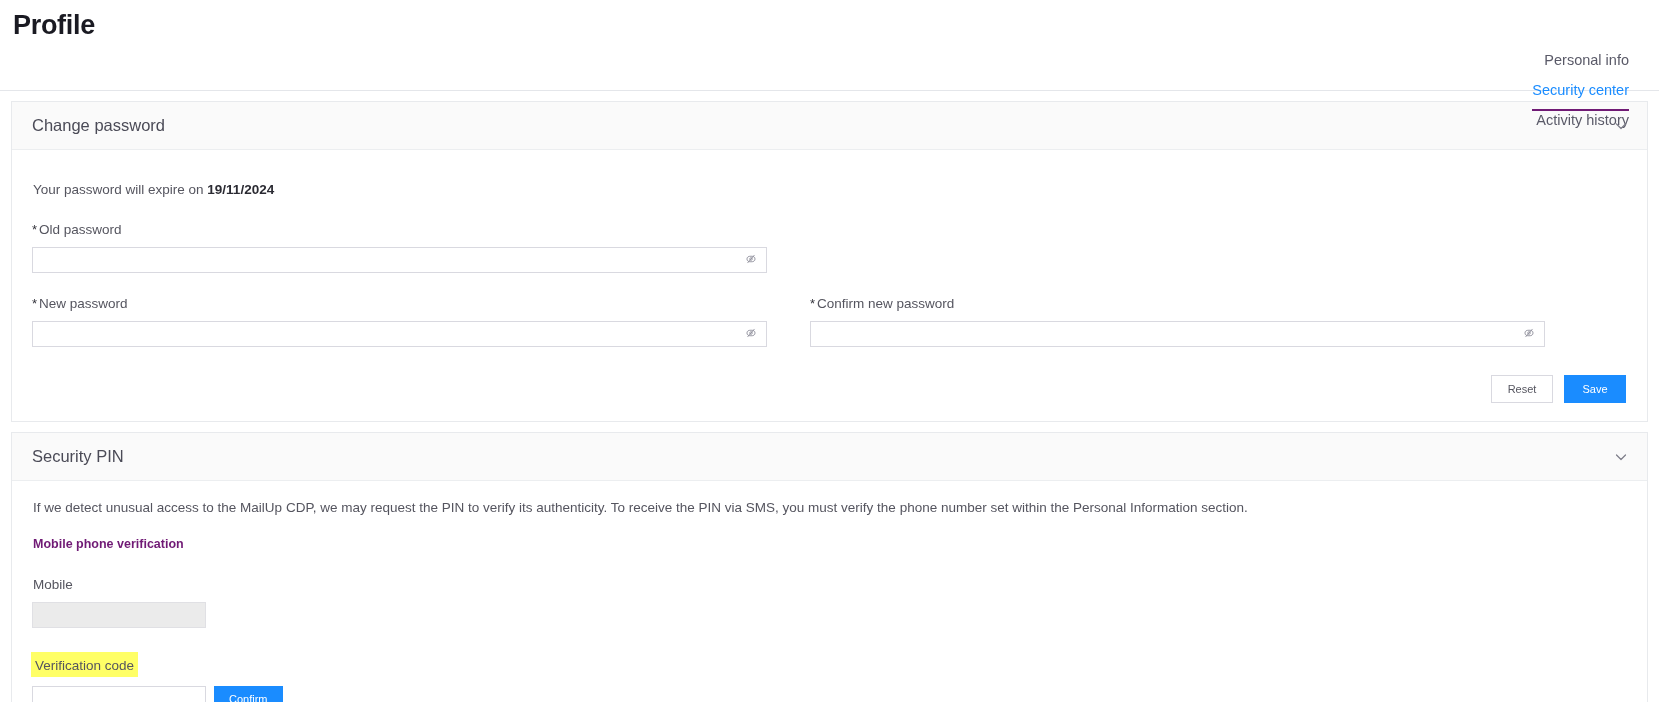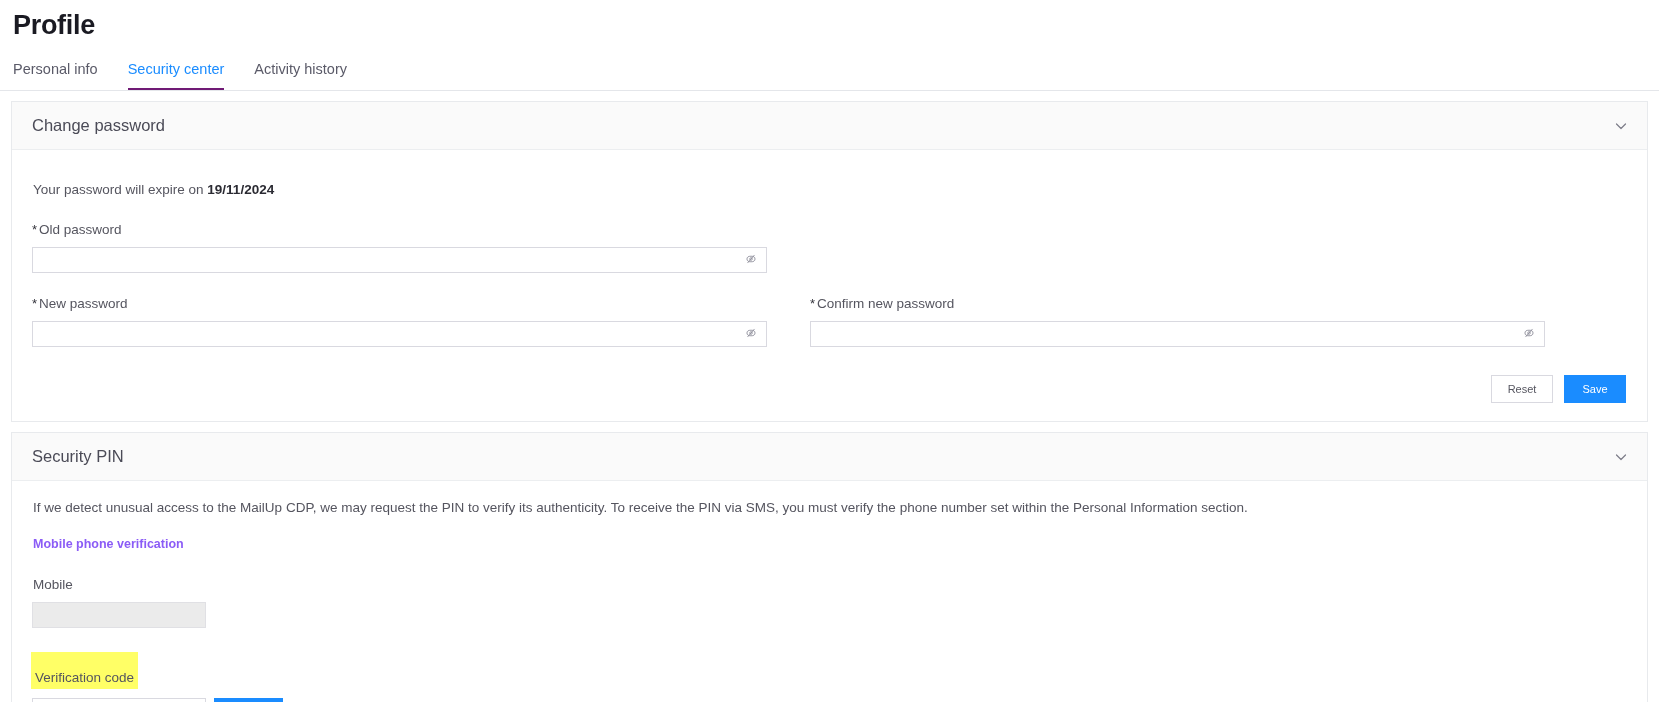--- a/index.html
+++ b/index.html
@@ -23,20 +23,21 @@
     line-height: 34px;
   }
   .tabs {
     display: flex;
     align-items: flex-end;
     gap: 0px;
     padding-left: 13px;
     border-bottom: 1px solid #e4e6ea;
     height: 40px;
     margin-top: 9px;
+    flex-direction: column;
   }
   .tab {
     font-size: 14.5px;
     color: #5a5a68;
     padding: 0 0 10px 0;
     margin-right: 30px;
     cursor: pointer;
     border-bottom: 2px solid transparent;
     line-height: 18px;
     white-space: nowrap;
@@ -138,21 +139,21 @@
   
   .pin-desc {
     font-size: 13.5px;
     color: #55555f;
     line-height: 18px;
     margin: 2px 0 20px 1px;
   }
   .sub-head {
     font-size: 12.5px;
     font-weight: bold;
-    color: #8b5cf6;
+    color: #701a75;
     margin: 0 0 25px 1px;
   }
   .mobile-label {
     font-size: 13.5px;
     color: #55555f;
     margin: 0 0 9px 1px;
     line-height: 17px;
   }
   .inline-row { display: flex; align-items: center; gap: 8px; }
   .input.disabled {
@@ -169,21 +170,21 @@
   }
   .btn.confirm {
     height: 26px;
     padding: 0 14px;
   }
   .vcode-label {
     display: inline-block;
     font-size: 13.5px;
     color: #55555f;
     background: #ffff66;
-    padding: 18px 4px 3px 4px;
+    padding: 6px 4px 3px 4px;
     margin: 24px 0 9px 0px;
     line-height: 16px;
   }
   .vcode-label-wrap { margin-left: -1px; }
 </style>
 </head>
 <body>
 
 <div class="page">
 

